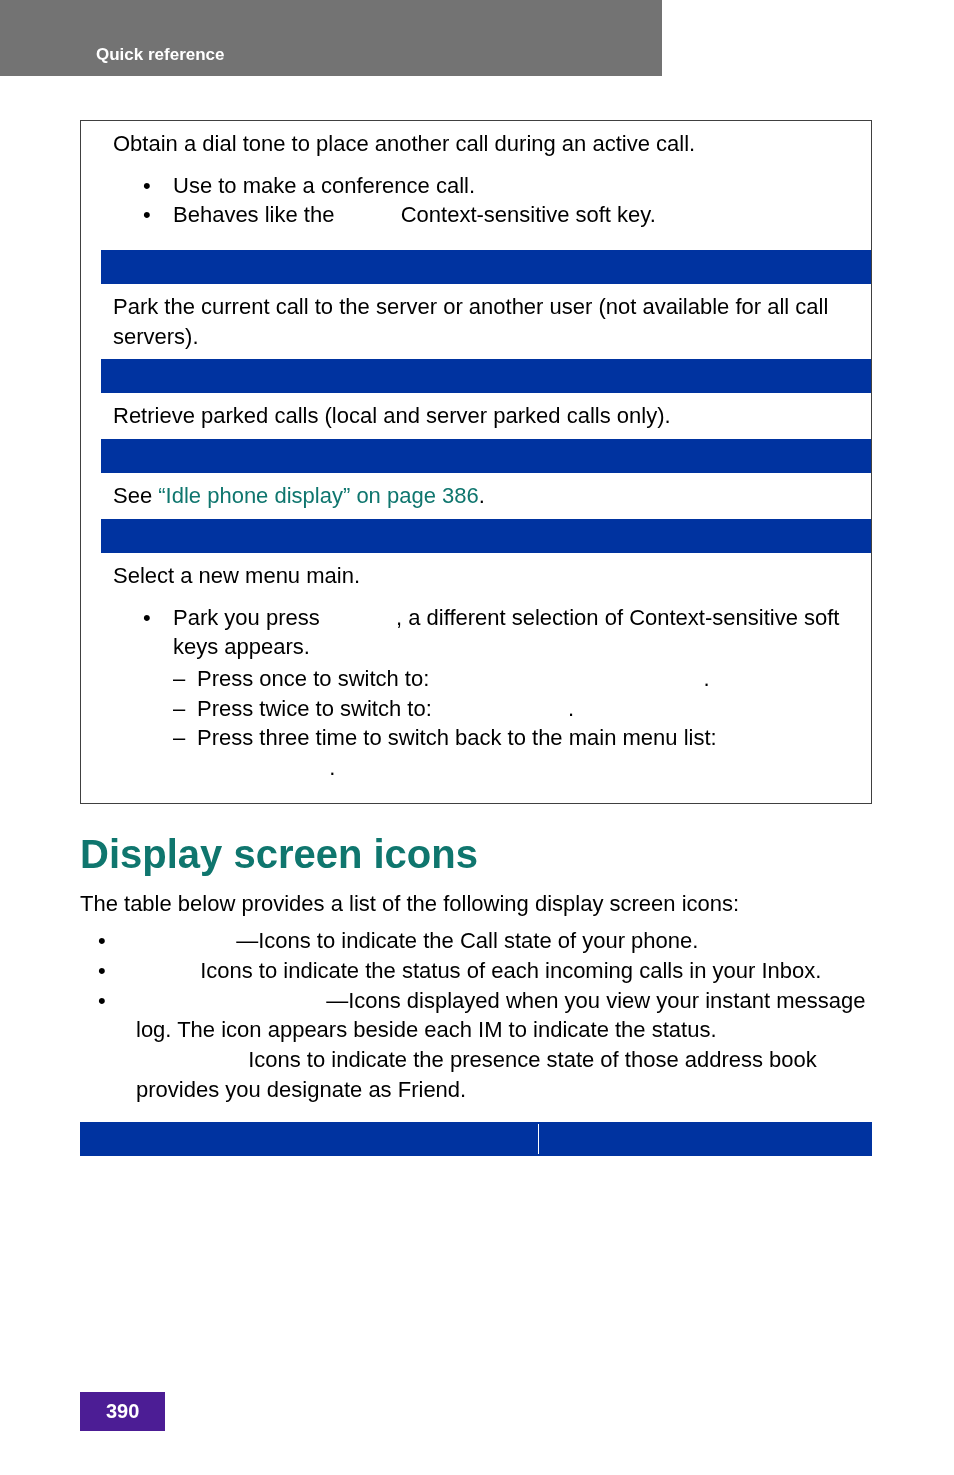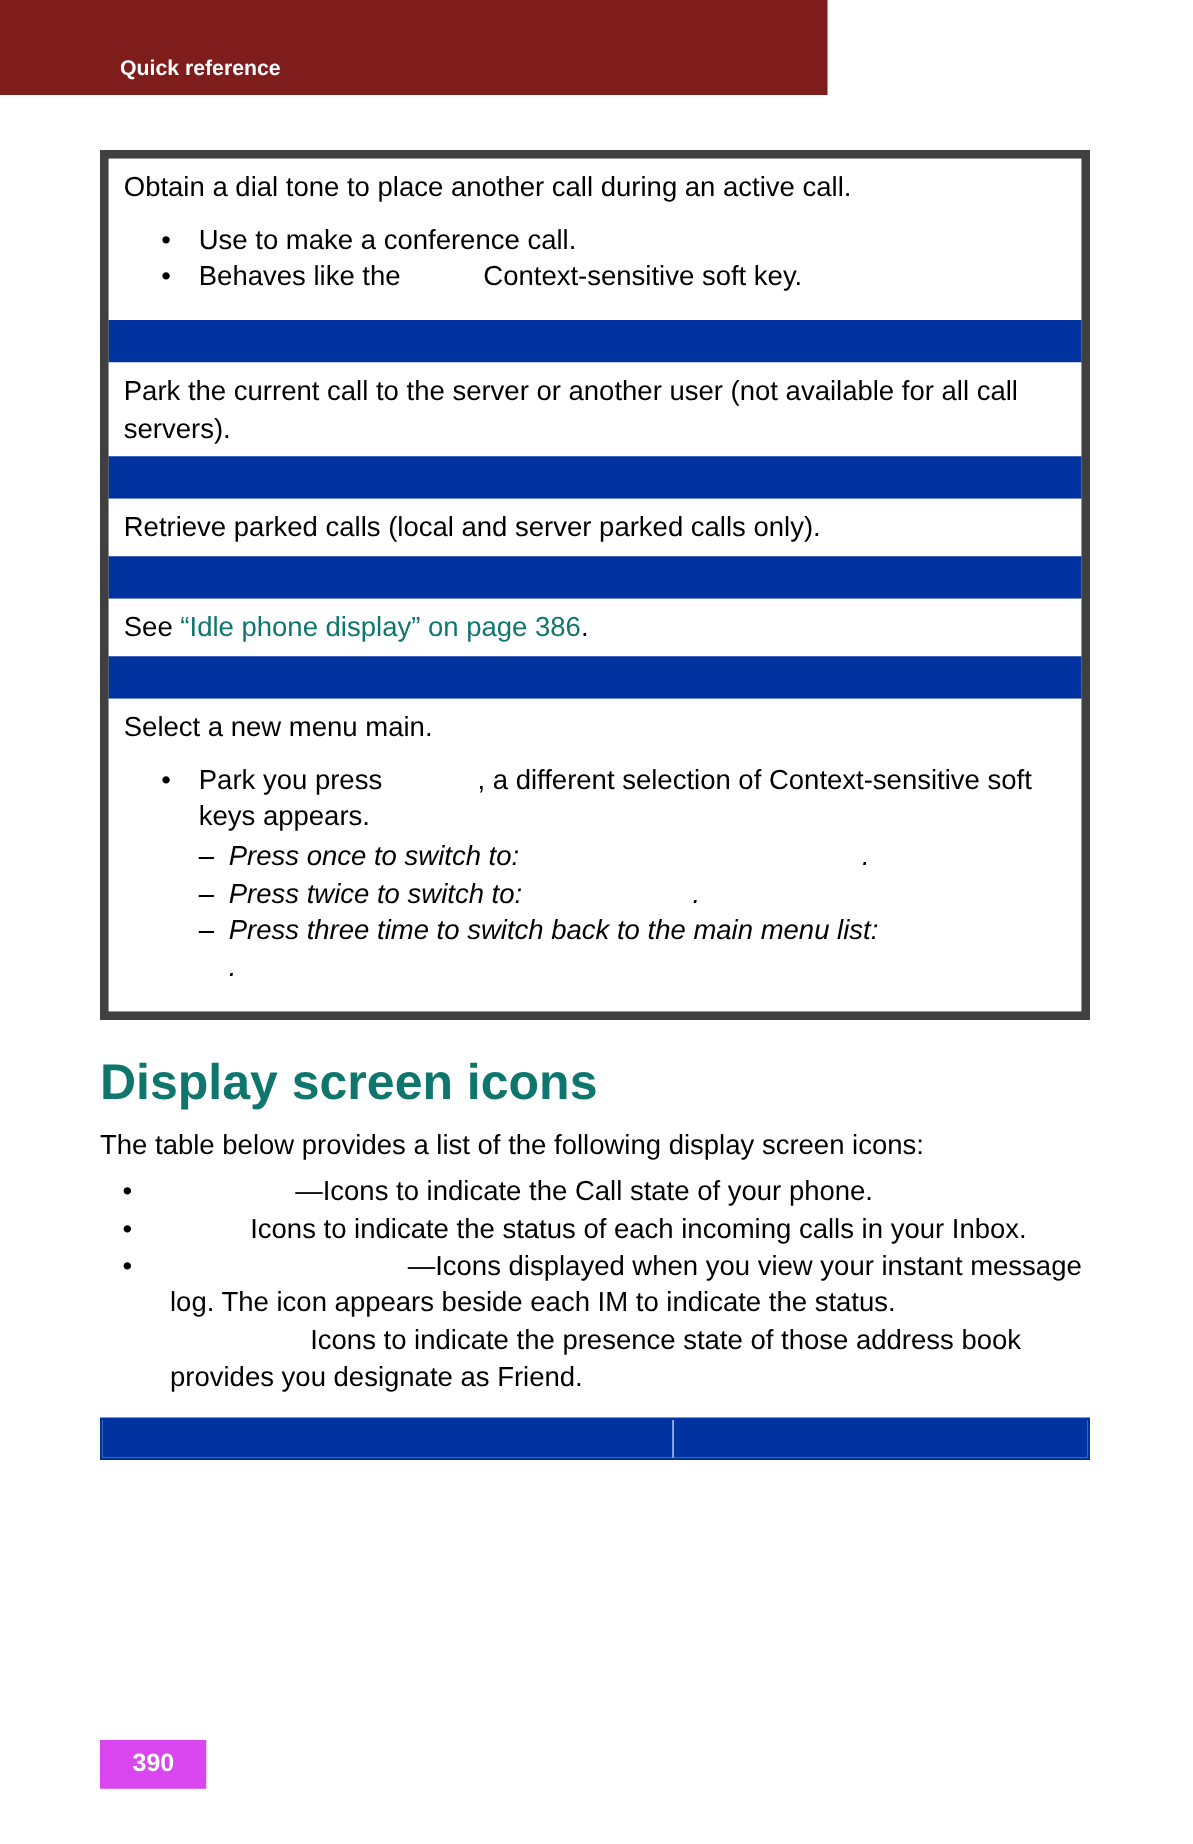--- a/index.html
+++ b/index.html
@@ -11,36 +11,37 @@
     font-size: 22px;
     color: #000;
     background: #fff;
     position: relative;
   }
   .top-header-bar {
     position: absolute;
     left: 0;
     top: 0;
     width: 662px;
-    background: #7f1d1d;
+    background: #737373;
     padding: 40px 0 10px 96px;
   }
   .top-header-bar .title {
     color: #fff;
     font-weight: bold;
     font-size: 17px;
   }
   .content {
     position: absolute;
     top: 120px;
     left: 80px;
     width: 792px;
   }
   .table-box {
-    border: 7px solid #404040;
+    border: 1px solid #404040;
+    padding-left: 20px;
   }
   .header-row {
     background: #0033a0;
     color: #fff;
     font-weight: bold;
     padding: 4px 12px;
     min-height: 24px;
   }
   .body-row {
     background: #fff;
@@ -64,21 +65,20 @@
     top: 0;
   }
   .dash-list {
     list-style: none;
     margin: 0;
     padding: 0;
   }
   .dash-list > li {
     position: relative;
     padding-left: 24px;
-    font-style: italic;
   }
   .dash-list > li::before {
     content: "–";
     position: absolute;
     left: 0;
     top: 0;
   }
   .link {
     color: #0f766e;
   }
@@ -121,21 +121,21 @@
     border-right: 1px solid #fff;
   }
   .split-right {
     width: 42%;
     background: #0033a0;
   }
   .page-number-bar {
     position: absolute;
     left: 80px;
     bottom: 44px;
-    background: #d946ef;
+    background: #4c1d95;
     color: #fff;
     font-weight: bold;
     font-size: 20px;
     padding: 8px 26px;
   }
 </style>
 </head>
 <body>
 
 <div class="top-header-bar">

